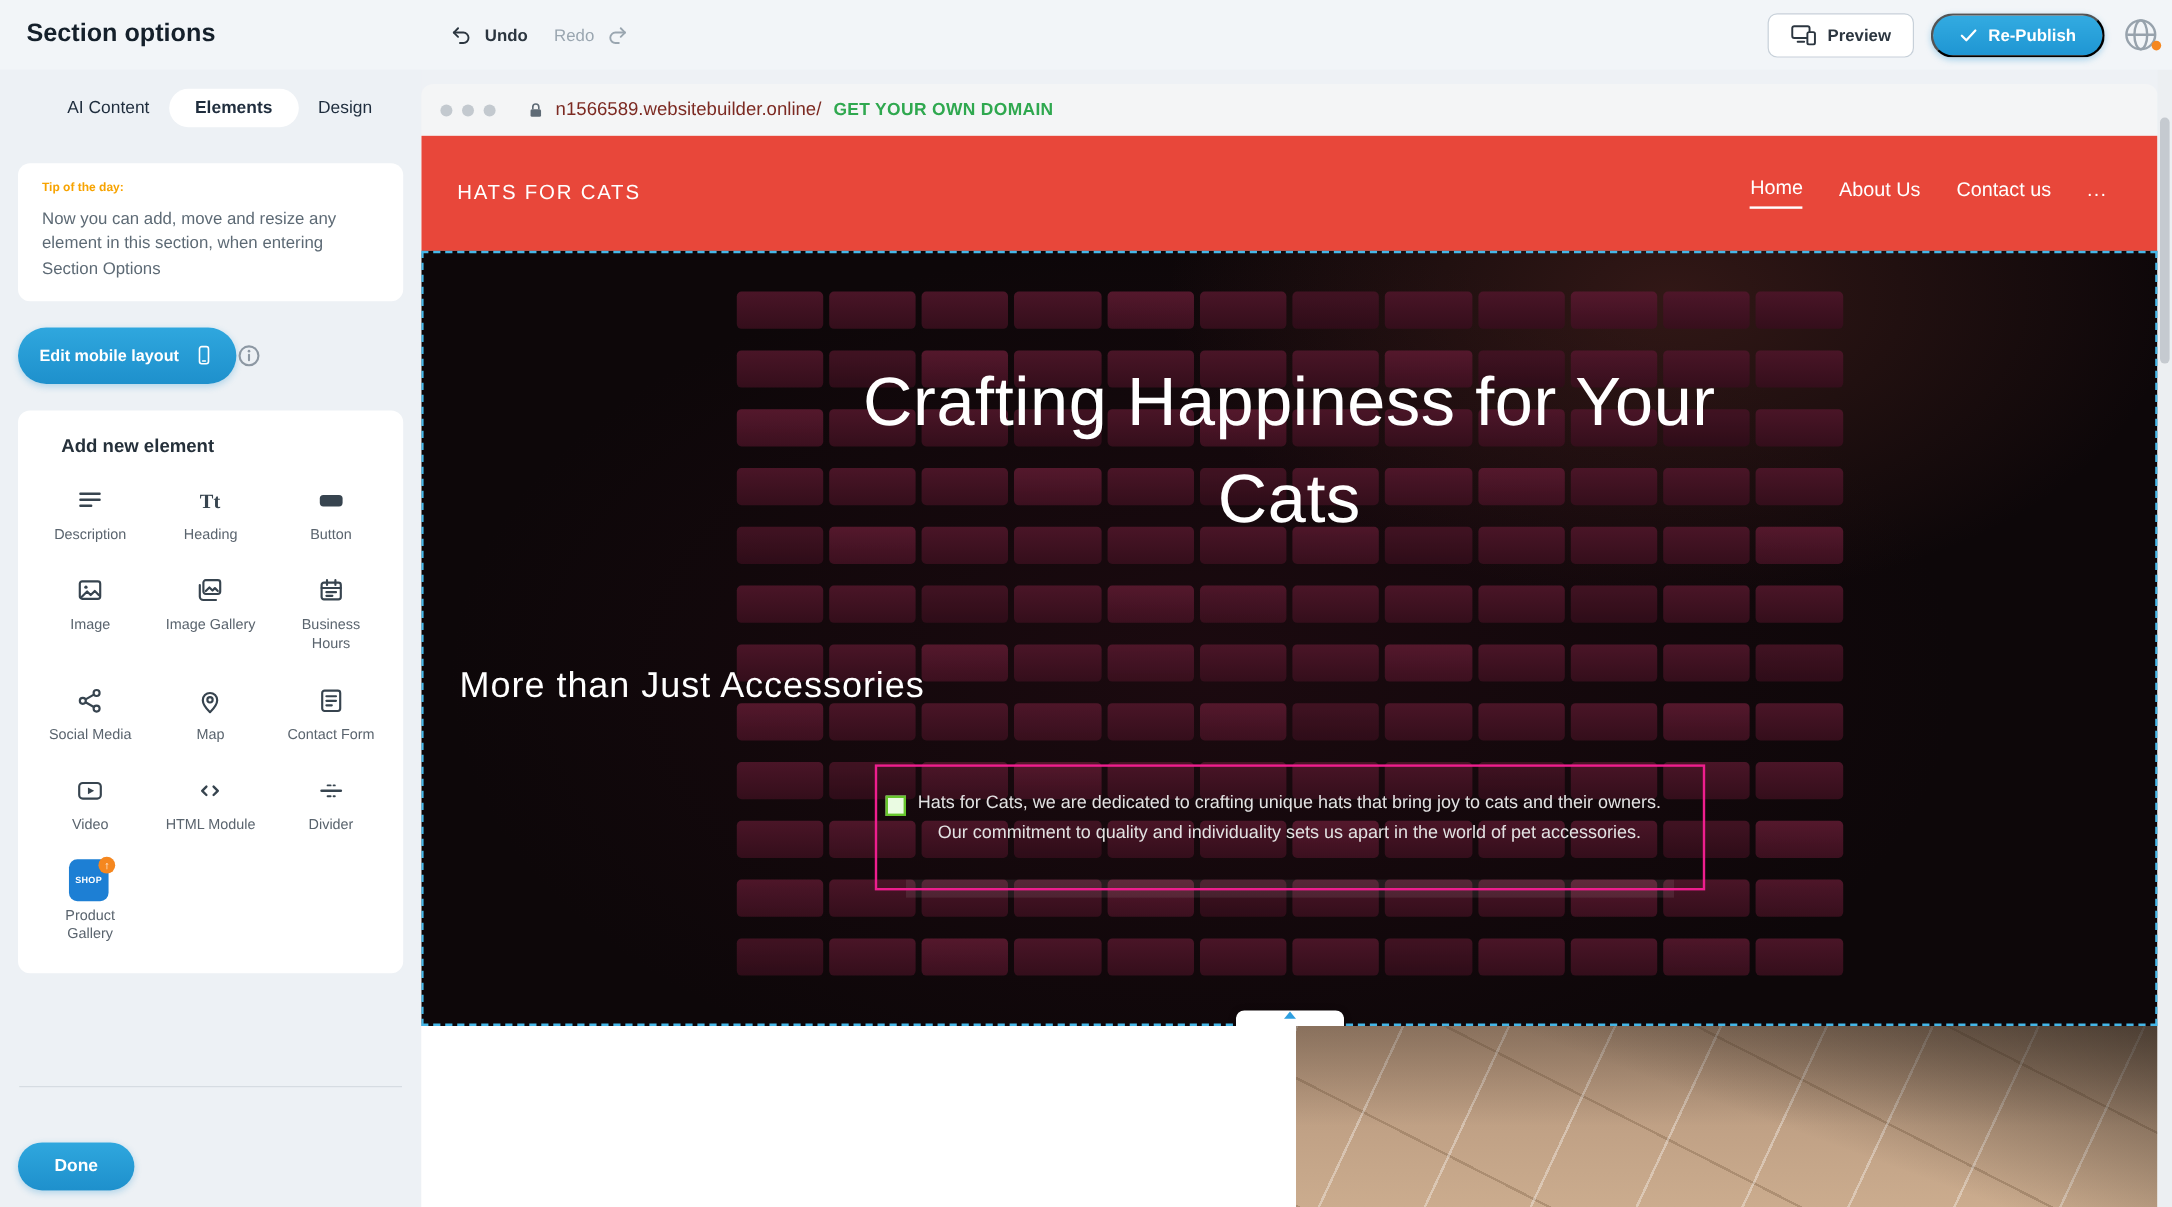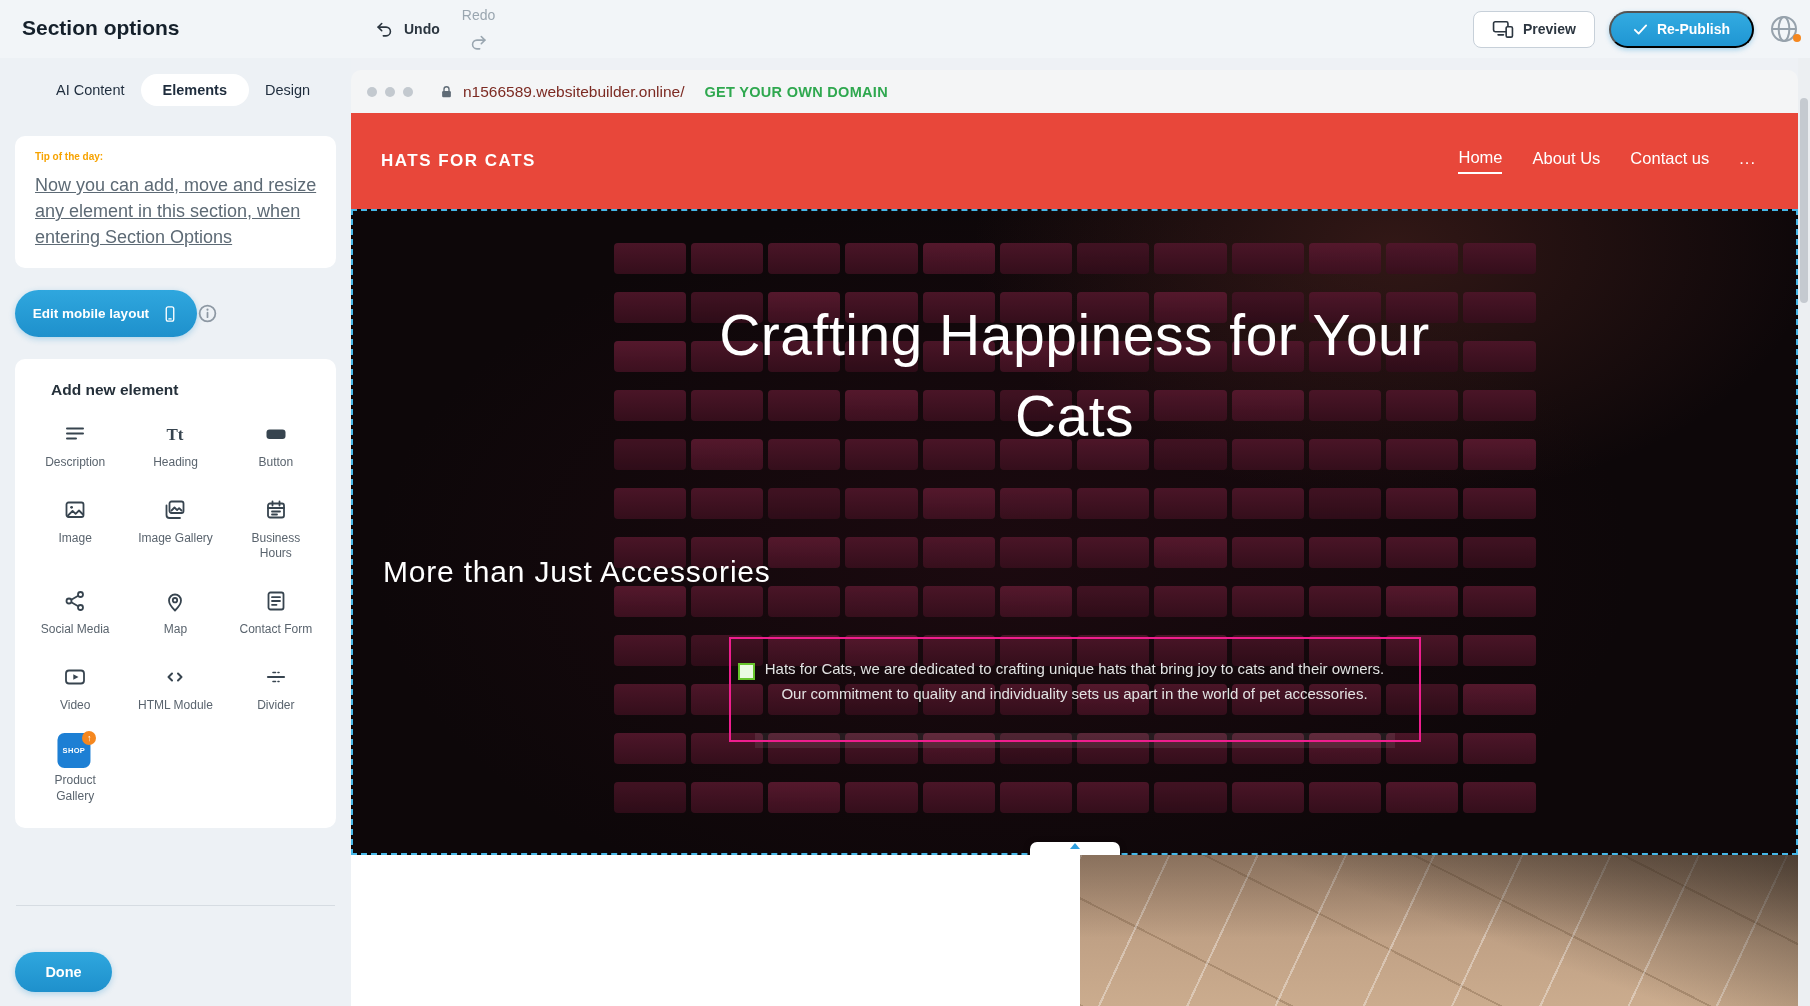--- a/index.html
+++ b/index.html
@@ -4,61 +4,61 @@
 <style>
   * { margin:0; padding:0; box-sizing:border-box; }
   html,body { width:1810px; height:1006px; overflow:hidden; }
   body { font-family:"Liberation Sans", sans-serif; background:#eef1f5; position:relative; color:#1f2d3d; }
 
   
   .topbar { position:absolute; top:0; left:0; width:1810px; height:58px; background:#f2f5f8; z-index:20; }
   .page-title { position:absolute; left:22px; top:16px; font-size:21px; font-weight:bold; color:#15202b; }
   .undo-redo { position:absolute; left:375px; top:0; height:58px; display:flex; align-items:center; gap:22px; }
   .ur-btn { display:flex; align-items:center; gap:10px; font-size:14px; font-weight:bold; color:#2c3640; cursor:pointer; }
-  .ur-btn.disabled { color:#9aa6b0; font-weight:normal;flex-direction:column; }
+  .ur-btn.disabled { color:#9aa6b0; font-weight:normal; }
   .topbar-right { position:absolute; right:10px; top:0; height:58px; display:flex; align-items:center; gap:14px; }
   .btn-preview { display:flex; align-items:center; gap:9px; height:37px; padding:0 18px; background:#fff; border:1px solid #c7d0d9; border-radius:8px; font-size:14px; font-weight:bold; color:#2c3640; cursor:pointer; }
   .btn-republish { display:flex; align-items:center; gap:9px; height:37px; padding:0 22px; background:linear-gradient(180deg,#33abe1,#1f96d3); border-radius:19px; font-size:14px; font-weight:bold; color:#fff; cursor:pointer; box-shadow:0 2px 5px rgba(31,150,211,.35); }
   .globe-wrap { position:relative; width:32px; height:32px; }
   .globe-dot { position:absolute; right:-1px; bottom:3px; width:8px; height:8px; border-radius:50%; background:#f5871f; }
 
   
   .sidebar { position:absolute; left:0; top:58px; width:351px; bottom:0; background:#edf1f5; z-index:10; }
   .tabs { display:flex; align-items:center; justify-content:space-between; margin:16px 34px 0 40px; }
   .tab { font-size:14.5px; color:#1f2d3d; padding:8px 16px; cursor:pointer; white-space:nowrap; }
   .tab.active { background:#fff; border-radius:17px; font-weight:bold; padding:8px 22px; }
   .tip-card { background:#fff; border-radius:10px; margin:30px 15px 0 15px; padding:15px 18px 18px 20px; }
   .tip-title { color:#f7a300; font-weight:bold; font-size:10px; margin-bottom:10px; }
-  .tip-body { color:#5d6a75; font-size:18px; line-height:1.45;text-decoration:underline; }
+  .tip-body { color:#5d6a75; font-size:14px; line-height:1.45; }
   .mobile-row { display:flex; align-items:center; margin:22px 15px 0 15px; }
   .btn-mobile { display:flex; align-items:center; justify-content:center; gap:12px; width:182px; height:47px; border-radius:24px; background:linear-gradient(180deg,#2fa7de,#1e90cc); color:#fff; font-size:13.5px; font-weight:bold; cursor:pointer; box-shadow:0 2px 6px rgba(30,144,204,.3); }
   .add-card { background:#fff; border-radius:10px; margin:22px 15px 0 15px; padding:22px 10px 24px 10px; }
   .add-title { font-size:15.5px; font-weight:bold; color:#25303a; margin:0 0 20px 26px; }
   .el-grid { display:grid; grid-template-columns:repeat(3,1fr); row-gap:24px; }
   .el-cell { display:flex; flex-direction:column; align-items:center; cursor:pointer; text-align:center; }
   .el-icon { height:30px; display:flex; align-items:center; justify-content:center; margin-bottom:6px; position:relative; }
   .el-label { font-size:12px; color:#5a646e; line-height:1.3; max-width:82px; }
   .pg-shop { position:absolute; bottom:-1px; left:50%; transform:translateX(-54%); background:#1d7fd4; color:#fff; font-size:7.5px; font-weight:bold; padding:13px 5px; border-radius:7px; letter-spacing:.3px; }
   .pg-badge { position:absolute; top:-6px; right:-8px; width:14px; height:14px; background:#f5871f; border-radius:50%; color:#fff; font-size:9px; line-height:14px; text-align:center; font-weight:bold; }
   .sidebar-divider { position:absolute; left:16px; right:16px; bottom:100px; border-top:1px solid #d6dce2; }
   .btn-done { position:absolute; left:15px; bottom:14px; width:97px; height:40px; border-radius:20px; background:linear-gradient(180deg,#2fa7de,#1e90cc); color:#fff; font-size:14.5px; font-weight:bold; display:flex; align-items:center; justify-content:center; cursor:pointer; box-shadow:0 2px 6px rgba(30,144,204,.3); }
 
   
   .canvas { position:absolute; left:351px; top:58px; right:12px; bottom:0; }
   .chrome { position:absolute; top:12px; left:0; right:0; height:43px; background:#f4f5f6; border-radius:10px 10px 0 0; display:flex; align-items:center; padding:0 16px; }
   .win-dots { display:flex; gap:8px; margin-right:26px; }
   .win-dots span { width:10px; height:10px; border-radius:50%; background:#c3c9cf; }
   .url-text { font-size:15.5px; color:#7c2a22; margin-left:9px; }
-  .domain-link { font-size:14.5px; font-weight:bold; color:#2fa84f; margin-left:20px; letter-spacing:.3px; cursor:pointer; }
+  .domain-link { font-size:14.5px; font-weight:bold; color:#2fa84f; margin-left:10px; letter-spacing:.3px; cursor:pointer; }
 
   .site { position:absolute; top:55px; left:0; right:0; bottom:0; overflow:hidden; background:#fff; }
 
   
   .site-header { height:96px; background:#e8473a; display:flex; align-items:center; padding:0 42px 0 30px; }
-  .logo { color:#fff; font-weight:bold; font-size:17px; letter-spacing:1.5px; text-transform:uppercase; font-family:"Liberation Sans", sans-serif; }
+  .logo { color:#fff; font-weight:normal; font-size:17px; letter-spacing:1.5px; text-transform:uppercase; font-family:"Liberation Sans", sans-serif; }
   .site-nav { margin-left:auto; display:flex; align-items:center; gap:30px; }
   .nav-item { color:#fff; font-size:16.5px; cursor:pointer; padding-bottom:5px; }
   .nav-item.active { border-bottom:2px solid #fff; }
   .nav-more { font-size:16.5px; letter-spacing:1px; }
 
   
   .hero { position:relative; height:646px; background:
       radial-gradient(ellipse 700px 420px at 72% 6%, rgba(135,62,52,.30), transparent 60%),
       radial-gradient(ellipse 900px 520px at 45% 55%, rgba(70,18,34,.25), transparent 70%),
       #0d0709; overflow:hidden; }

